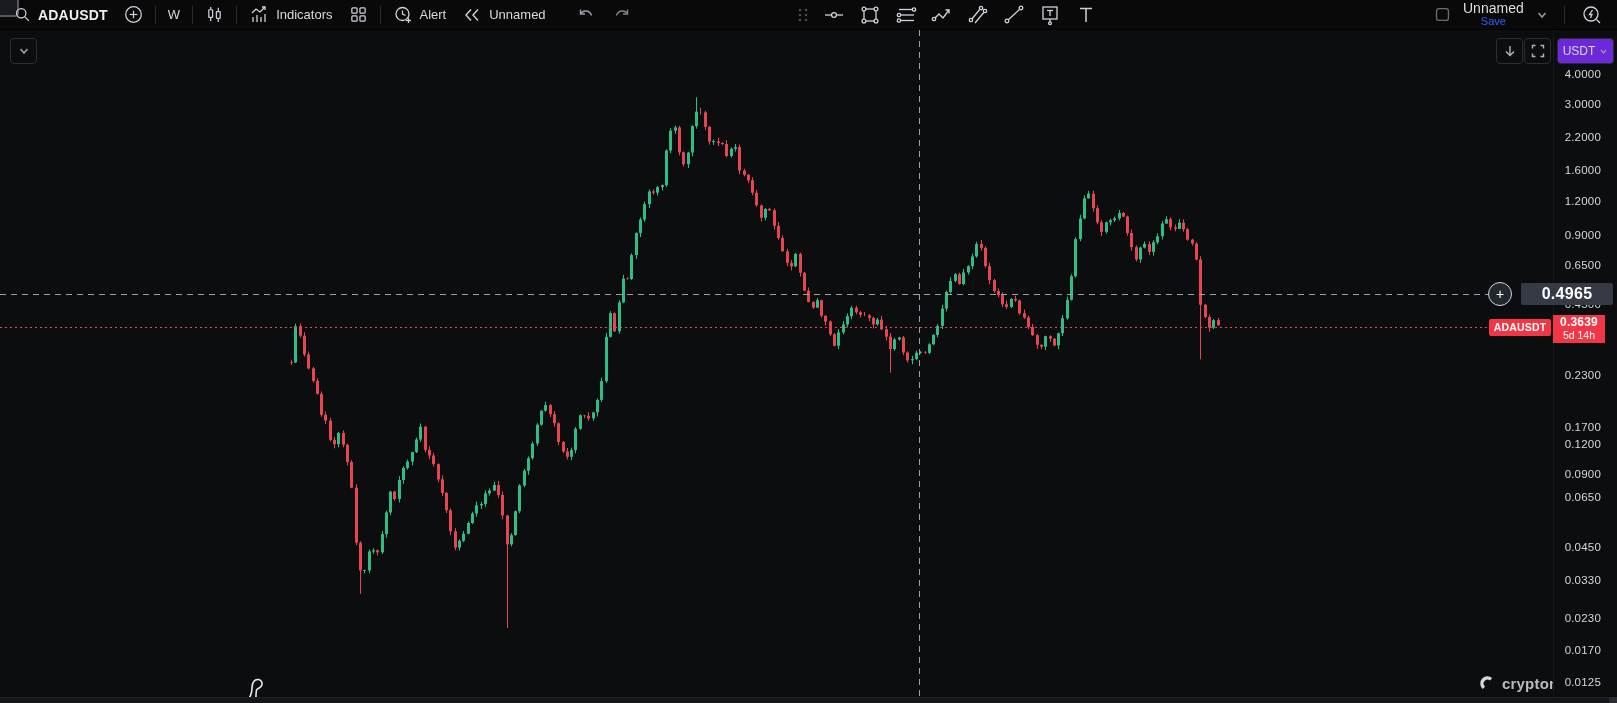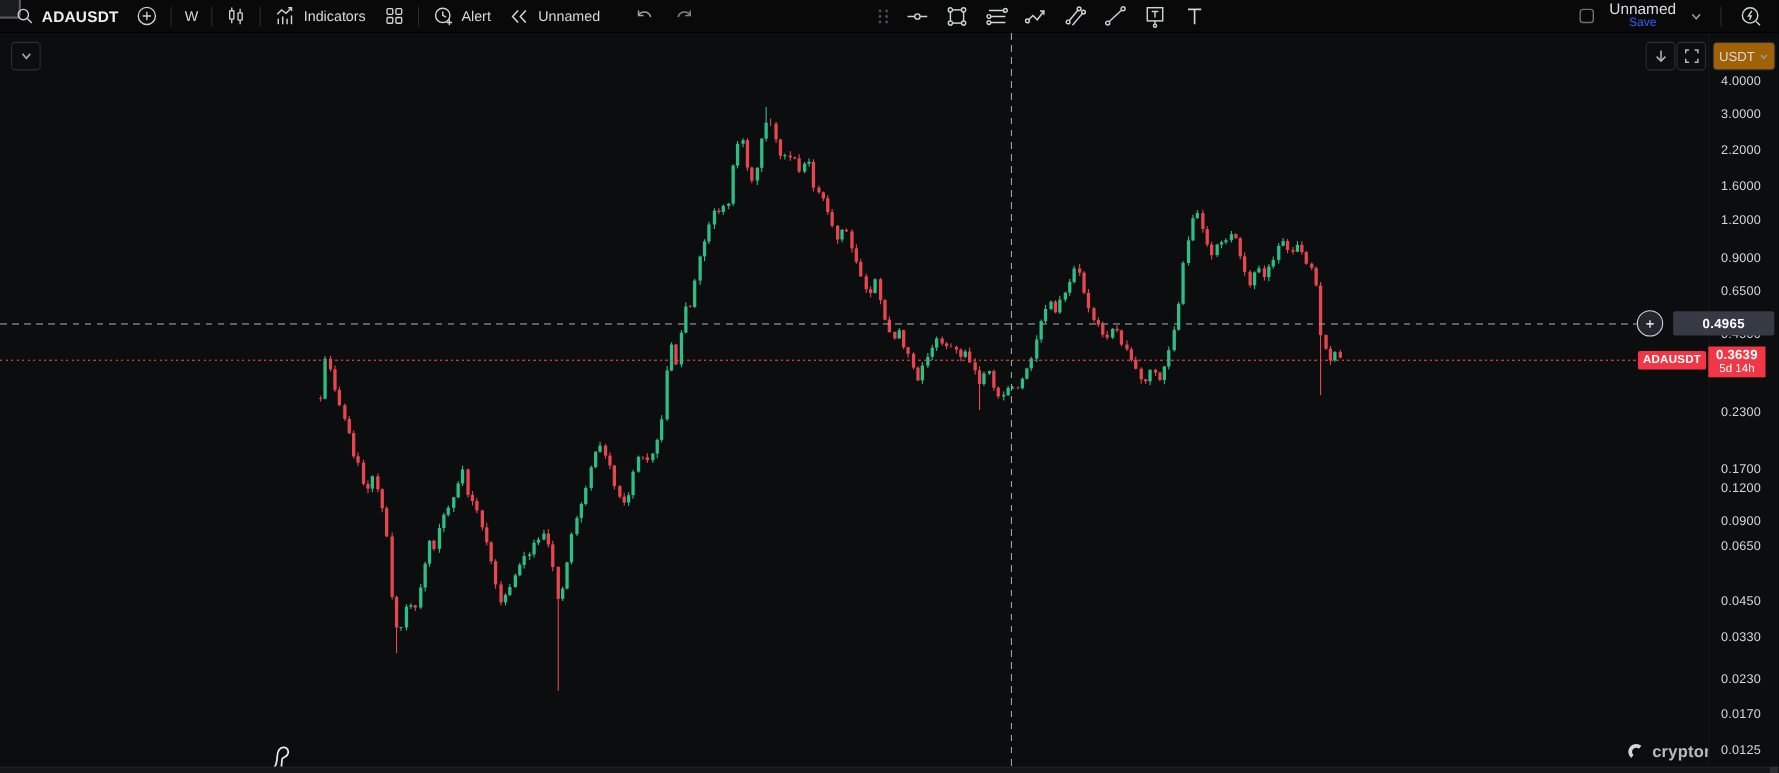--- a/index.html
+++ b/index.html
@@ -29,25 +29,25 @@
      background:repeating-linear-gradient(180deg,#9ba0aa 0 6px,transparent 6px 11px);}
   .price-dotted{position:absolute;left:0;height:1px;width:1491px;z-index:4;
      background:repeating-linear-gradient(90deg,#ef454f 0 2px,transparent 2px 5px);}
   .chart-btn{position:absolute;width:25px;height:24px;border:1px solid #2a2e39;border-radius:4px;
      display:flex;align-items:center;justify-content:center;background:rgba(12,13,15,.6);cursor:pointer;z-index:6;}
   
   #axis{position:absolute;left:1553px;top:30px;width:64px;height:667px;background:#0c0d0f;border-left:1px solid #17181c;z-index:5;cursor:ns-resize;}
   .tick{position:absolute;right:0;width:100%;text-align:right;padding-right:17px;box-sizing:border-box;
         font-size:11.5px;color:#d4d7dc;letter-spacing:.2px;}
   .usdt-btn{position:absolute;left:3px;top:8px;width:55px;height:24px;border:1px solid #2a2e39;border-radius:4px;
-        display:flex;align-items:center;justify-content:center;gap:4px;font-size:12px;color:#d6d9dd;cursor:pointer;background:#a16207;}
+        display:flex;align-items:center;justify-content:center;gap:4px;font-size:12px;color:#d6d9dd;cursor:pointer;background:#6d28d9;}
   .plus-bubble{position:absolute;left:1488px;width:24px;height:24px;border:1.5px solid #cfd3dc;border-radius:50%;
         background:#23272e;color:#fff;display:flex;align-items:center;justify-content:center;z-index:7;cursor:pointer;box-sizing:border-box;}
   .cross-label{position:absolute;left:1521px;width:92px;height:22px;background:#363a45;border-radius:2px;color:#fff;
-        font-size:12px;font-weight:bold;display:flex;align-items:center;justify-content:center;z-index:7;letter-spacing:.3px;}
+        font-size:16px;font-weight:bold;display:flex;align-items:center;justify-content:center;z-index:7;letter-spacing:.3px;}
   .sym-label{position:absolute;left:1489px;width:62px;height:17px;background:#f23645;border-radius:2px;color:#fff;
         font-size:10.5px;font-weight:bold;display:flex;align-items:center;justify-content:center;z-index:8;letter-spacing:.2px;}
   .price-box{position:absolute;left:1553px;width:52px;height:28px;background:#f23645;color:#fff;z-index:8;
         display:flex;flex-direction:column;align-items:center;justify-content:center;line-height:13px;}
   .price-box .p{font-size:12px;font-weight:bold;letter-spacing:.2px;}
   .price-box .cd{font-size:10.5px;}
   
   #watermark{position:absolute;left:1479px;top:645px;display:flex;align-items:center;gap:6px;z-index:3;opacity:.92;}
   #watermark span{font-size:15px;font-weight:bold;color:#c6c9cd;letter-spacing:.2px;}
   #dino{position:absolute;left:228px;top:643px;z-index:2;}

